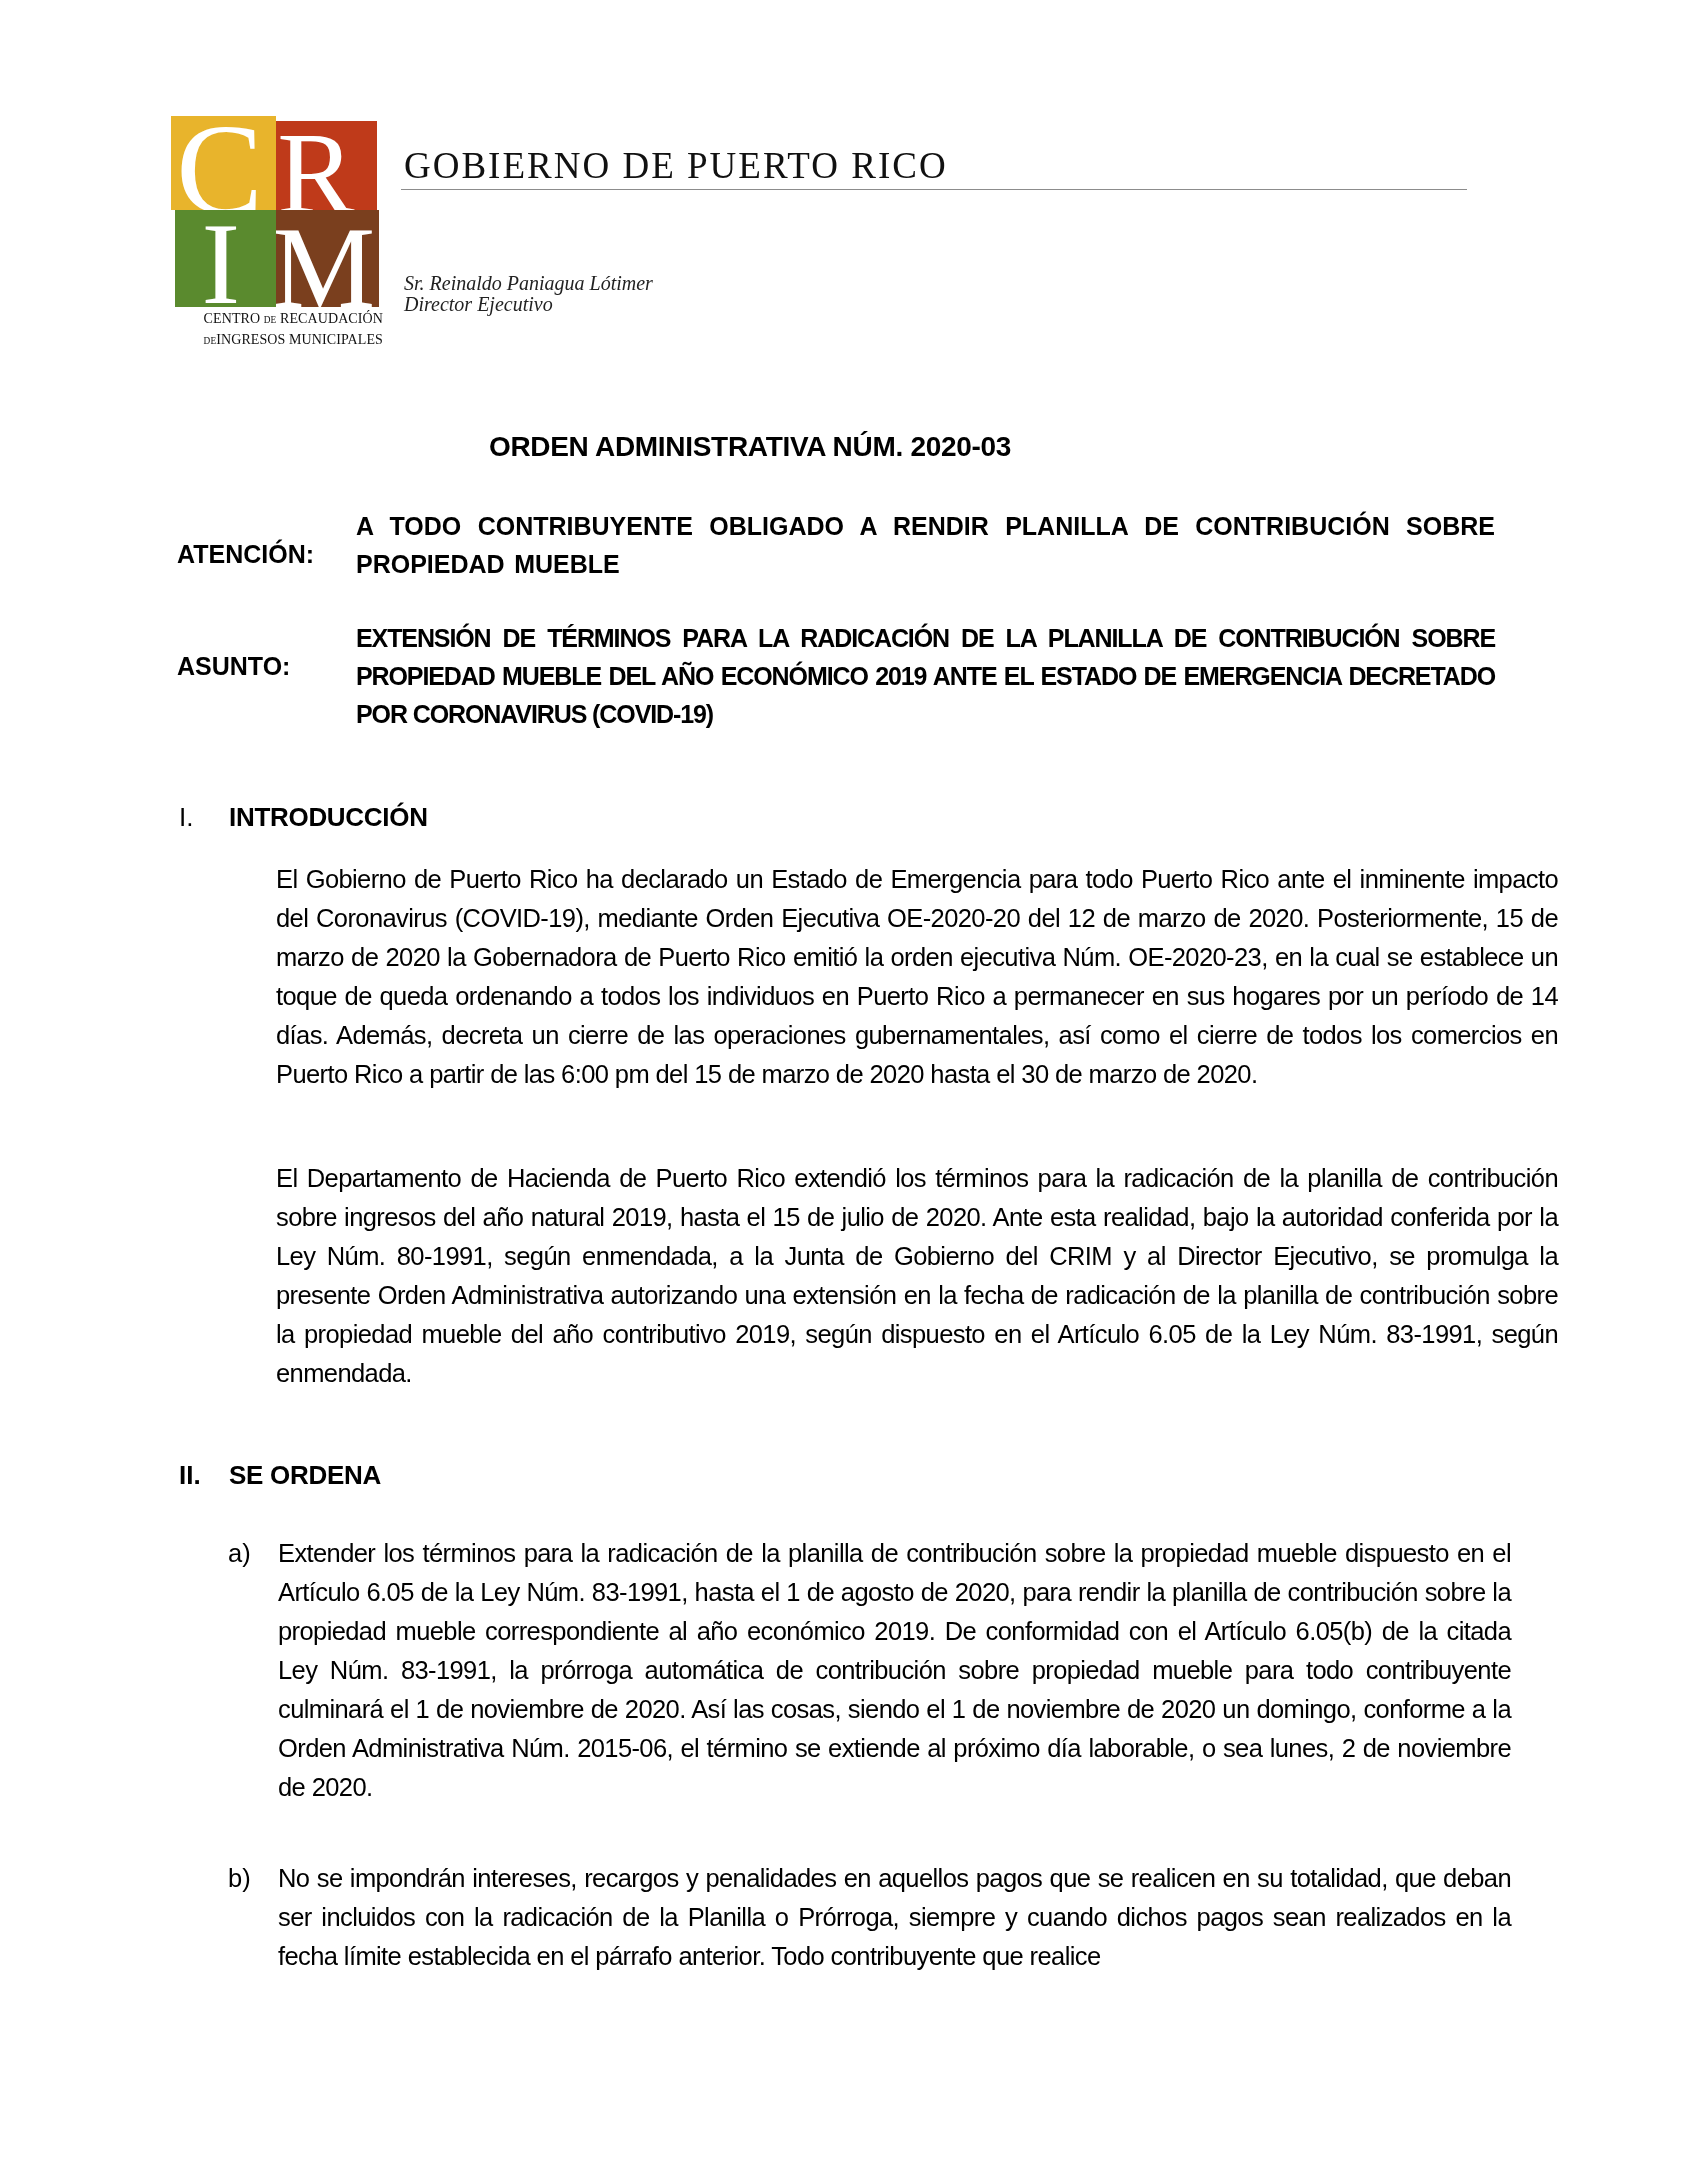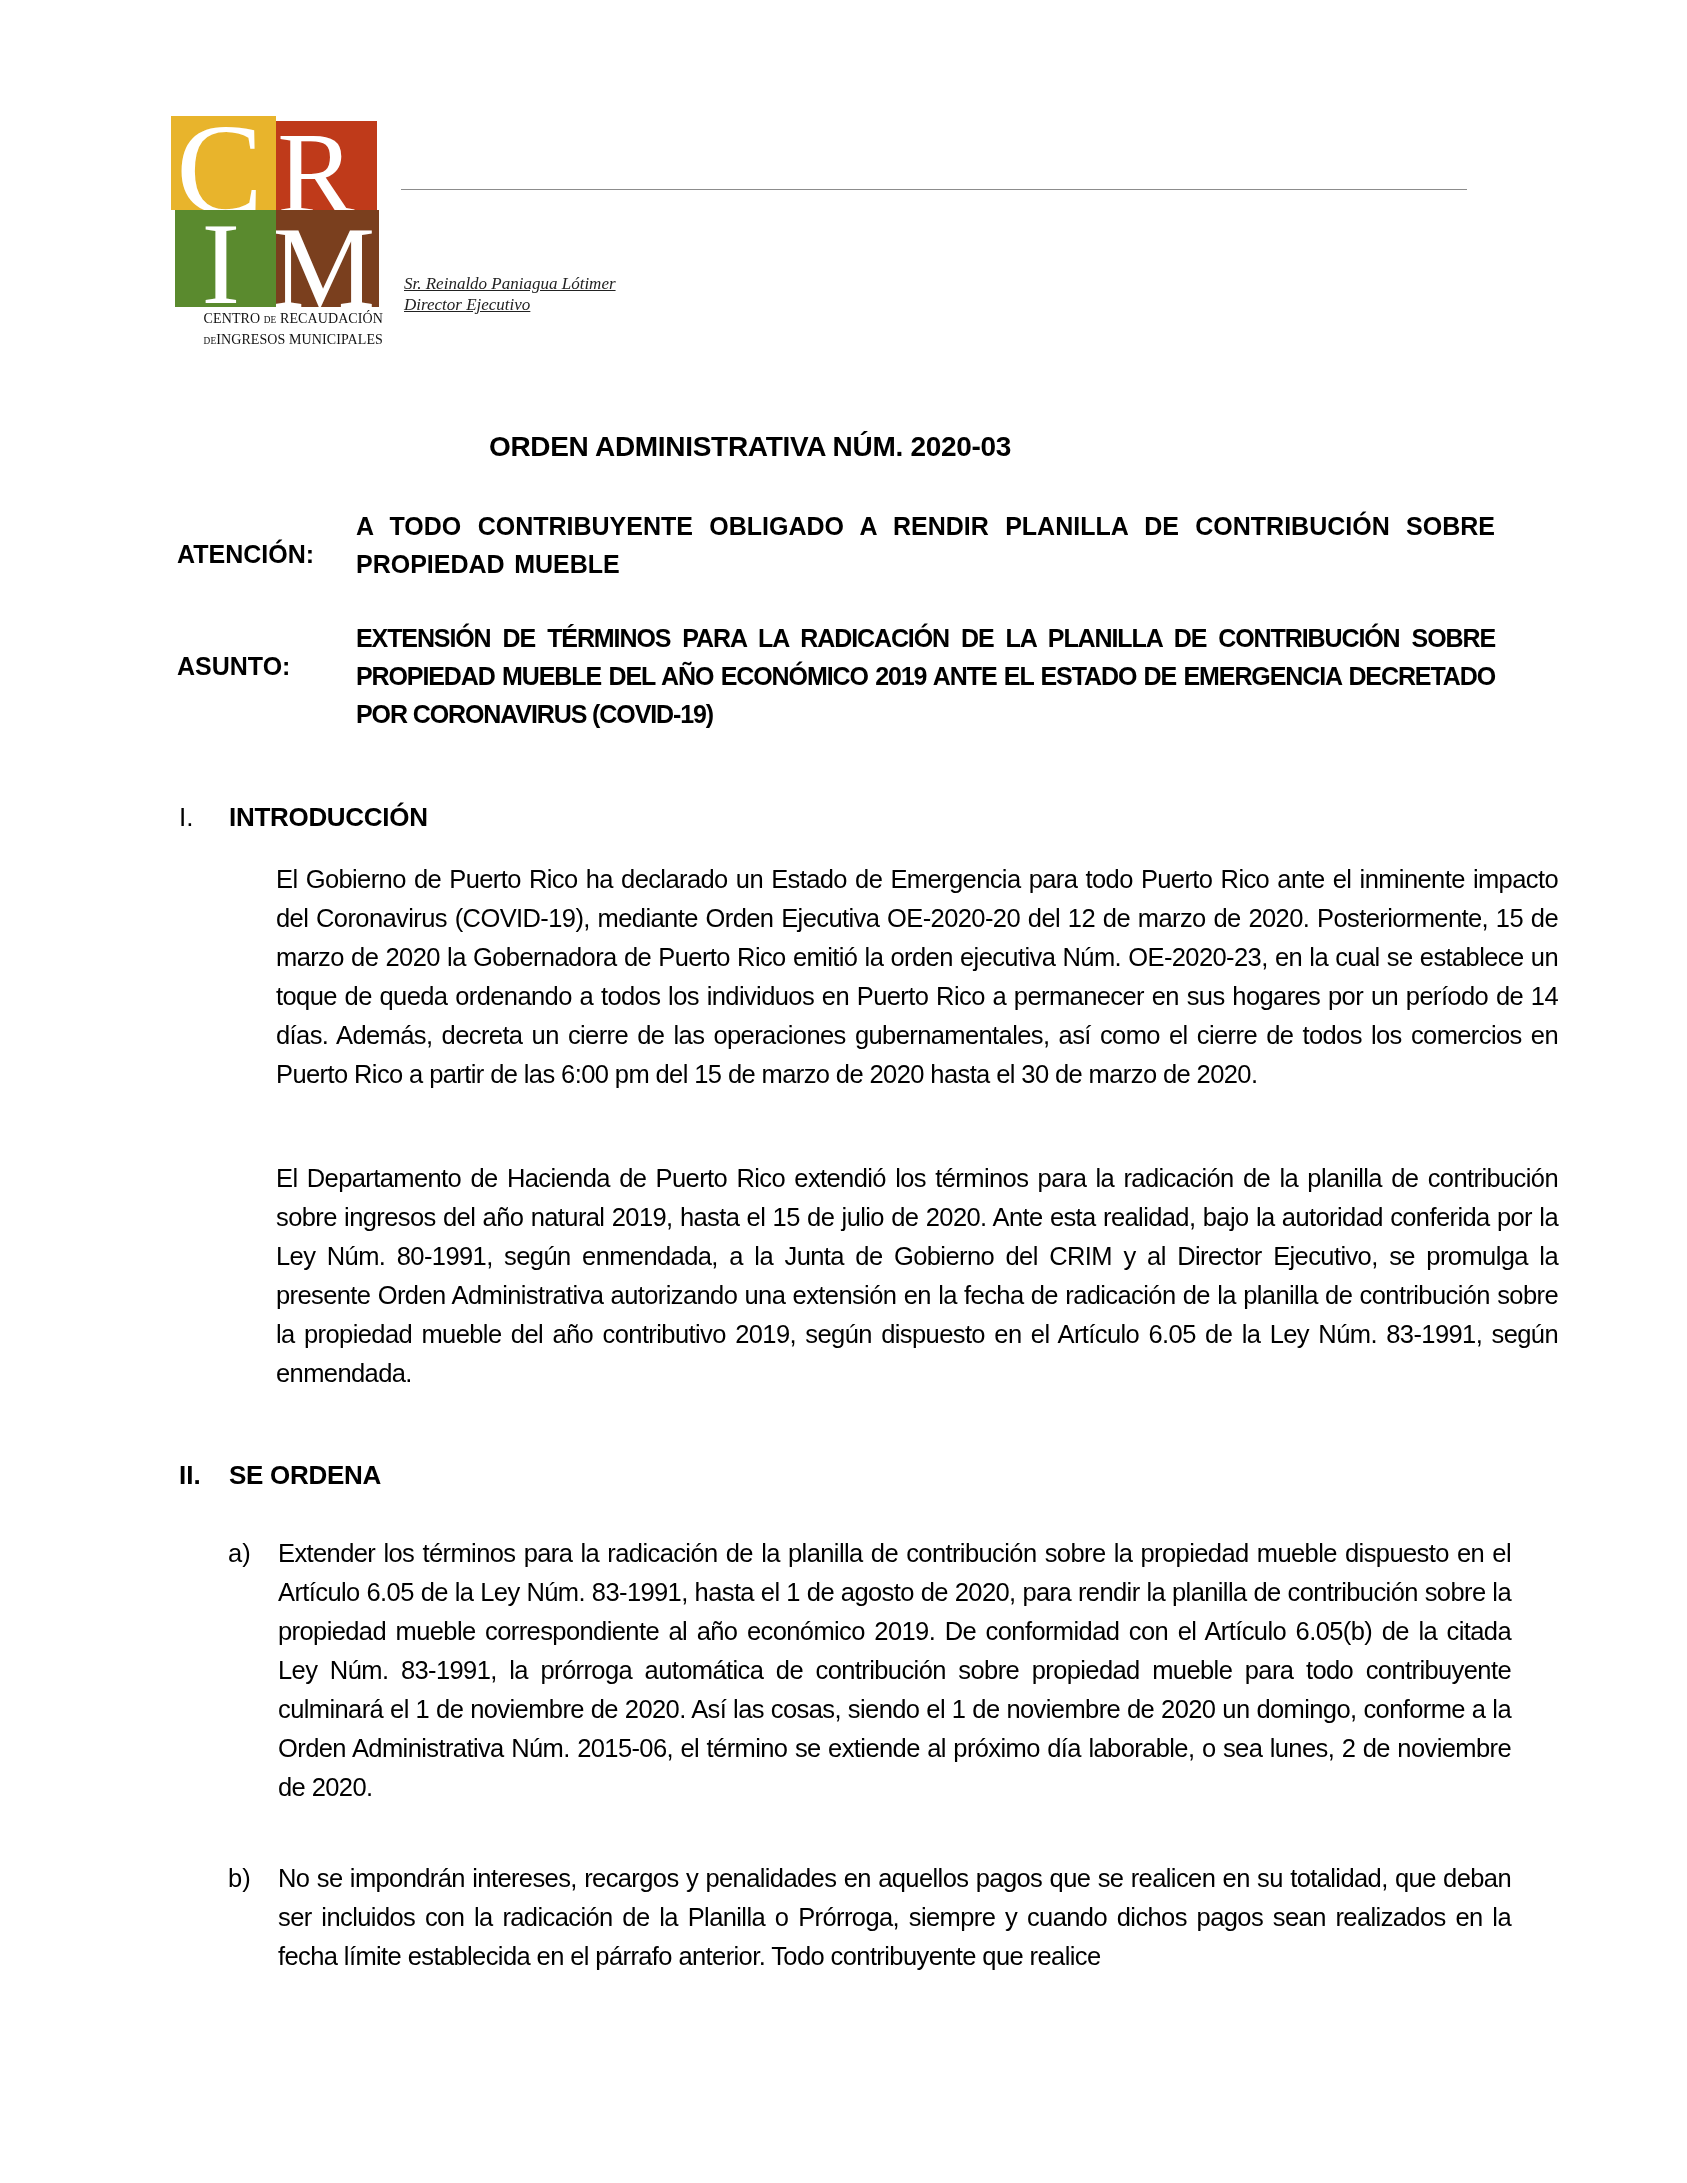--- a/index.html
+++ b/index.html
@@ -22,21 +22,21 @@
     font-family: "Liberation Serif", serif; font-size: 14px; line-height: 19px; letter-spacing: 0.1px; color: #111; }
   .logo-caption .sm { font-size: 9.3px; }
 
   
   .gov { position: absolute; left: 404px; top: 144px; font-family: "Liberation Serif", serif;
     font-size: 37px; letter-spacing: 2px; color: #111; white-space: nowrap; }
   .rule { position: absolute; left: 401px; top: 189px; width: 1066px; height: 1.3px; background: #8c8c8c; }
   .agency { position: absolute; left: 404px; top: 218px; font-family: "Liberation Serif", serif;
     font-weight: bold; font-size: 25px; letter-spacing: 1.6px; color: #111; white-space: nowrap; }
   .director { position: absolute; left: 404px; top: 273px; font-family: "Liberation Serif", serif;
-    font-style: italic; font-size: 17px; line-height: 21px; color: #222; text-decoration: underline; }
+    font-style: italic; font-size: 20px; line-height: 21px; color: #222; }
 
   
   .doc { font-family: "Liberation Sans", sans-serif; }
   .title { position: absolute; left: 0; width: 1500px; top: 431px; text-align: center;
     font-weight: bold; font-size: 28px; letter-spacing: -0.3px; }
   .memo-row { position: absolute; left: 177px; width: 1334px; font-weight: bold; font-size: 25px; line-height: 38px; }
   .memo-row .lbl { position: absolute; left: 0; top: 0; margin-top: 28px; }
   .memo-row .val { position: absolute; left: 179px; top: 0; width: 1139px; text-align: justify; letter-spacing: -0.4px; }
   .memo-row.atencion .val { letter-spacing: 0px; word-spacing: 2.6px; }
   .memo-row.asunto .val { letter-spacing: -1.1px; }
@@ -75,20 +75,21 @@
         <span>CENTRO</span>
         <span class="sm">DE</span>
         <span>RECAUDACIÓN</span>
       </div>
       <div>
         <span class="sm">DE</span><span>INGRESOS MUNICIPALES</span>
       </div>
     </div>
   </div>
 
+  <div class="gov">GOBIERNO DE PUERTO RICO</div>
   <div class="rule"></div>
   <div class="director">
     <div>Sr. Reinaldo Paniagua Lótimer</div>
     <div>Director Ejecutivo</div>
   </div>
 
   <div class="doc">
     <div class="title">ORDEN ADMINISTRATIVA NÚM. 2020-03</div>
 
     <div class="memo-row atencion" style="top:507px;">

